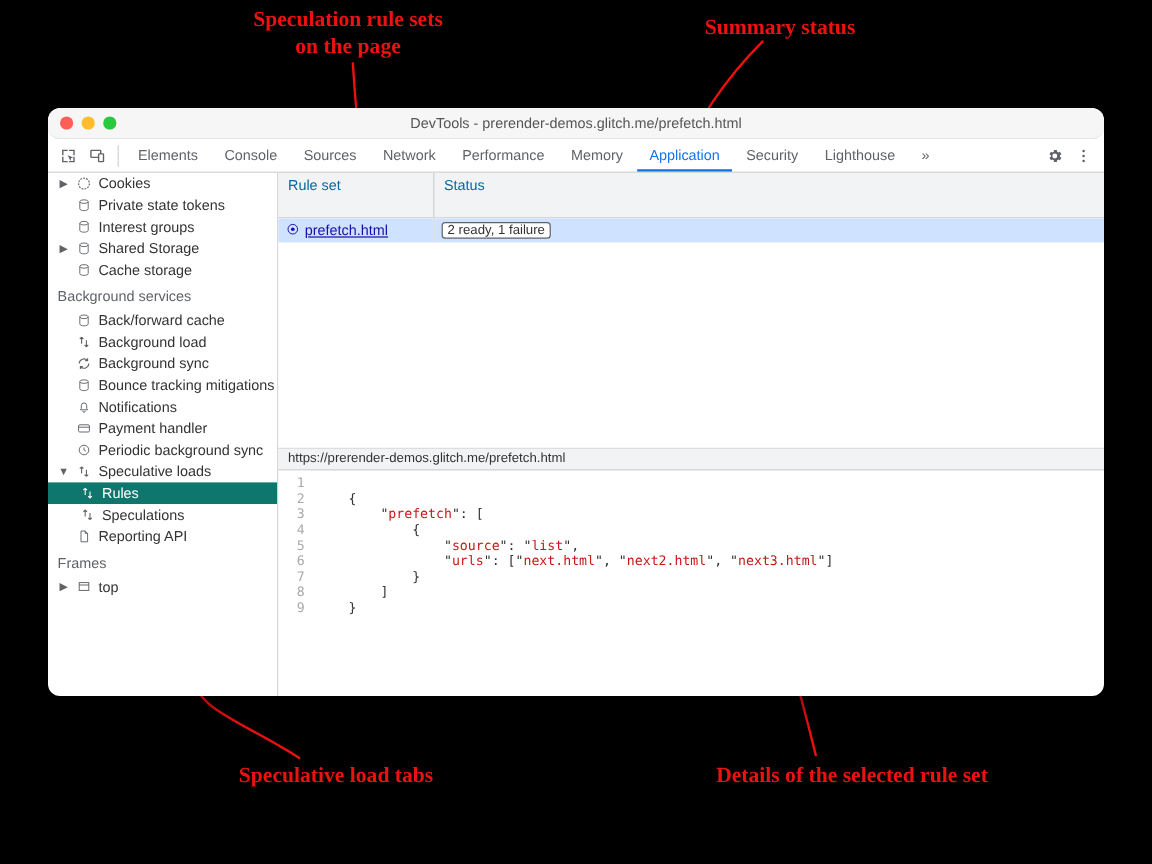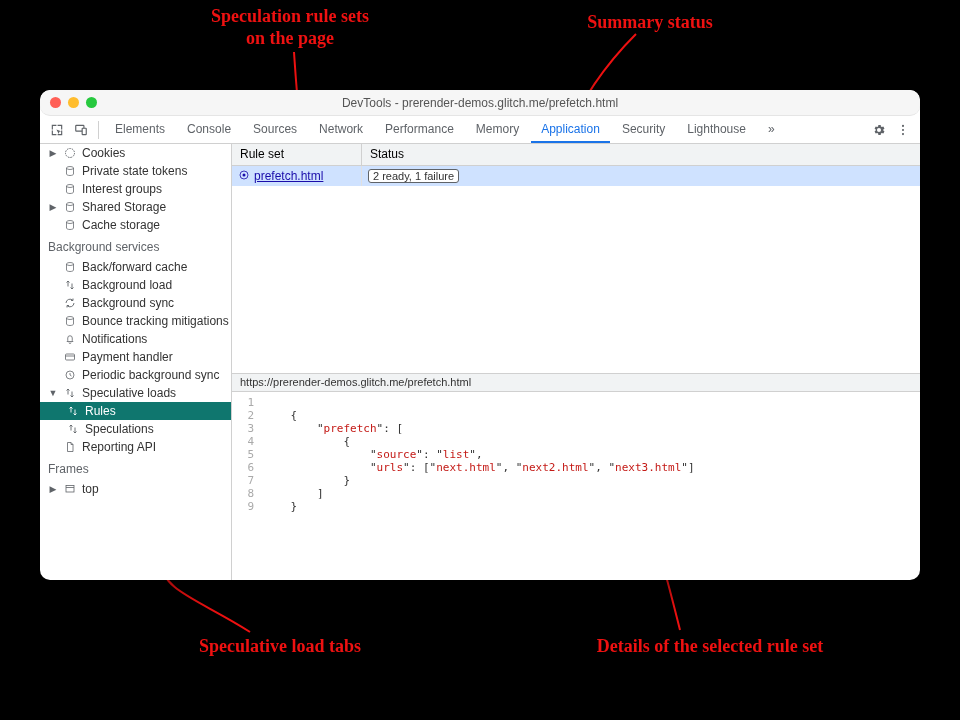--- a/index.html
+++ b/index.html
@@ -34,21 +34,21 @@
   .sitem { display: flex; align-items: center; height: 18px; padding-left: 8px; gap: 5px; color: #333; cursor: default; white-space: nowrap; }
   .sitem .tw { width: 10px; display: inline-flex; justify-content: center; color: #5f6368; font-size: 9px; }
   .sitem .ic { width: 14px; height: 14px; display: inline-flex; align-items: center; justify-content: center; color: #5f6368; }
   .sitem.depth1 { padding-left: 8px; }
   .sitem.depth2 { padding-left: 26px; }
   .sitem.selected { background: #0f766e; color: #fff; }
   .sitem.selected .ic, .sitem.selected .tw { color: #fff; }
 
   .main { flex: 1; display: flex; flex-direction: column; }
   .table-area { flex: 1 1 55%; display: flex; flex-direction: column; border-bottom: 1px solid #d0d0d0; min-height: 0; }
-  .thead { display: flex; height: 22px; border-bottom: 1px solid #d0d0d0; background: #f1f3f4; color: #000000; }
+  .thead { display: flex; height: 38px; border-bottom: 1px solid #d0d0d0; background: #f1f3f4; color: #0369a1; }
   .thead .th { padding: 3px 8px; border-right: 1px solid #d0d0d0; }
   .thead .th:first-child { width: 130px; }
   .thead .th:last-child { flex: 1; border-right: none; }
   .tbody { flex: 1; background: #fff; }
   .trow { display: flex; height: 20px; align-items: center; }
   .trow.selected { background: #cfe2ff; }
   .trow .td { padding: 0 6px; display: flex; align-items: center; gap: 4px; border-right: 1px solid #e0e0e0; height: 100%; }
   .trow .td:first-child { width: 130px; }
   .trow .td:last-child { flex: 1; border-right: none; }
   .trow .td .link { color: #1a0dab; text-decoration: underline; }

